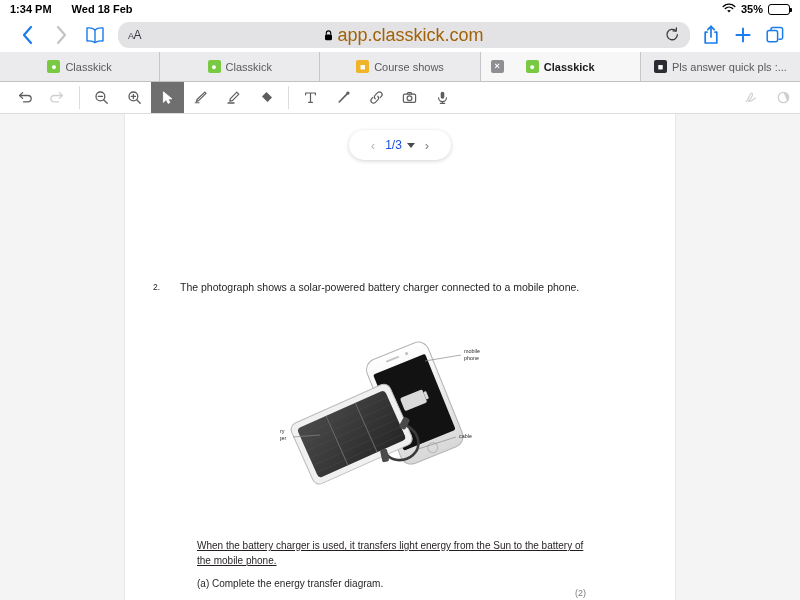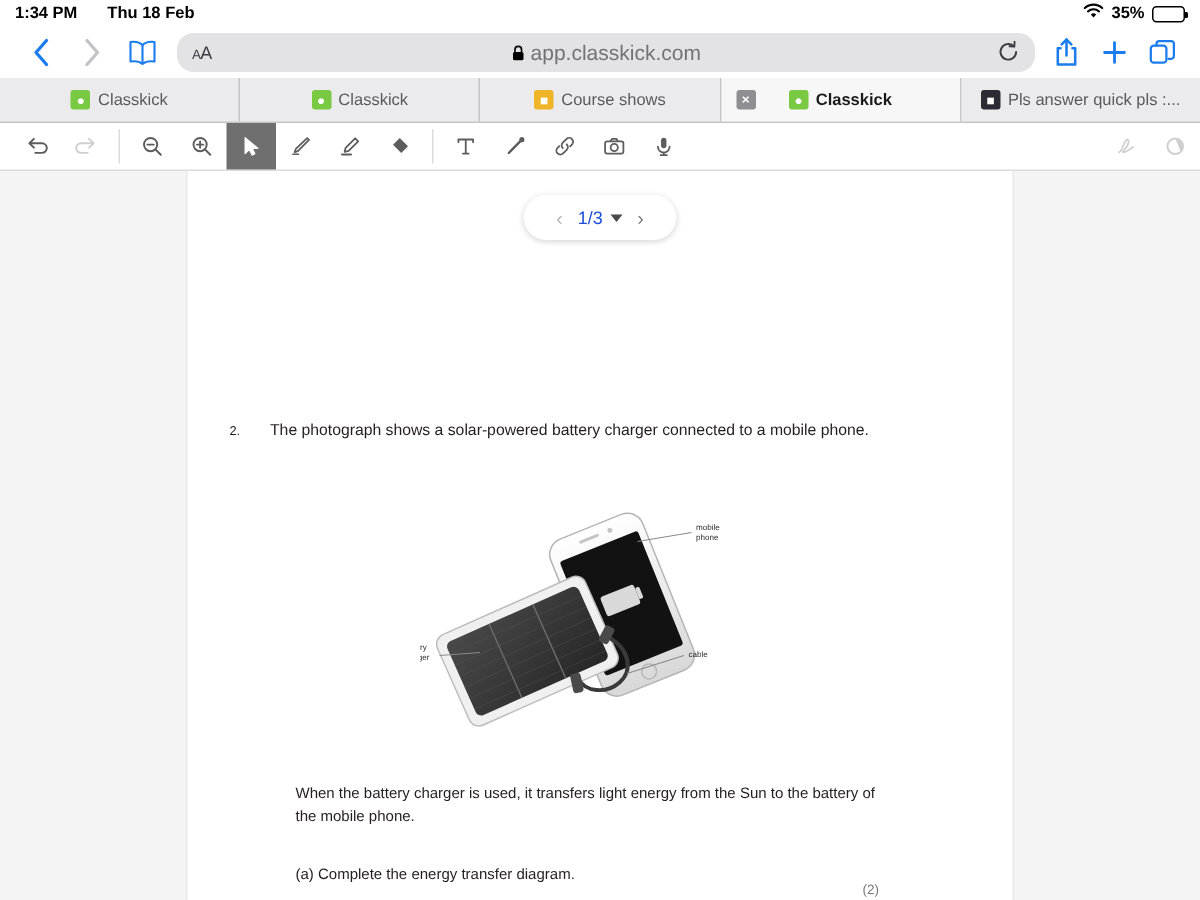--- a/index.html
+++ b/index.html
@@ -93,22 +93,22 @@
   .url-center {
     position: absolute;
     left: 0; right: 0;
     display: flex;
     align-items: center;
     justify-content: center;
     gap: 4px;
     pointer-events: none;
   }
   .url-text {
-    font-size: 14px;
-    color: #737373;
+    font-size: 18px;
+    color: #a16207;
   }
   .lock-icon { display: block; }
   .reload-btn {
     margin-left: auto;
     display: flex;
     align-items: center;
     z-index: 2;
   }
   .right-btns {
     display: flex;
@@ -283,36 +283,36 @@
   }
   .photo svg { display: block; }
 
   .para {
     position: absolute;
     left: 72px;
     font-size: 10px;
     color: #231f20;
     line-height: 1.5;
   }
-  .para-1 { top: 408px; width: 390px; }
+  .para-1 { top: 424px; width: 390px; text-decoration: underline; }
   .para-2 { top: 462px; }
   .marks {
     position: absolute;
     top: 474px;
     left: 450px;
     font-size: 9px;
     color: #7a7a7a;
   }
 </style>
 </head>
 <body>
 
 <div class="status-bar">
   <span class="status-time">1:34 PM</span>
-  <span class="status-date">Thu 18 Feb</span>
+  <span class="status-date">Wed 18 Feb</span>
   <span class="status-right">
     <span class="wifi-icon">
       <svg width="14" height="11" viewBox="0 0 14 11">
         <path d="M7 9.6 L5.2 7.6 A2.9 2.9 0 0 1 8.8 7.6 Z" fill="#000"></path>
         <path d="M3.3 5.6 A5.4 5.4 0 0 1 10.7 5.6" stroke="#000" stroke-width="1.4" fill="none" stroke-linecap="round"></path>
         <path d="M1.2 3.4 A8.5 8.5 0 0 1 12.8 3.4" stroke="#000" stroke-width="1.4" fill="none" stroke-linecap="round"></path>
       </svg>
     </span>
     <span class="batt-pct">35%</span>
     <span class="batt-icon">

